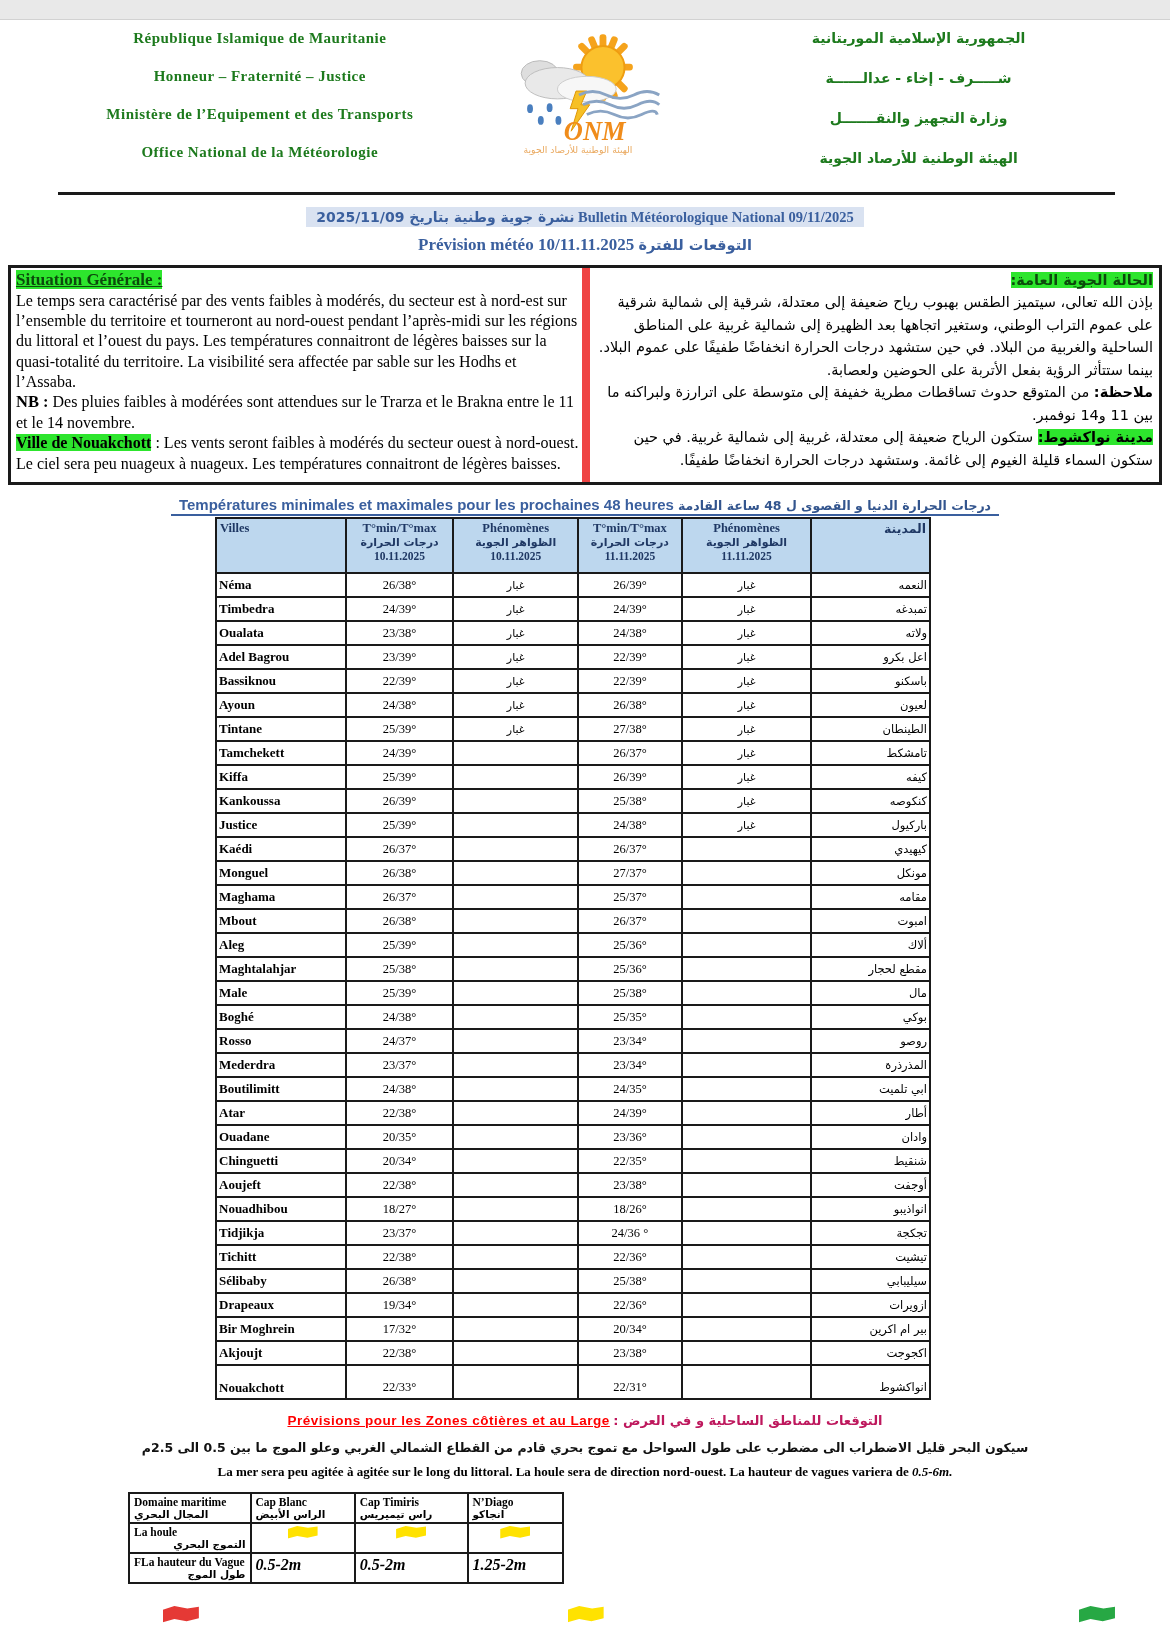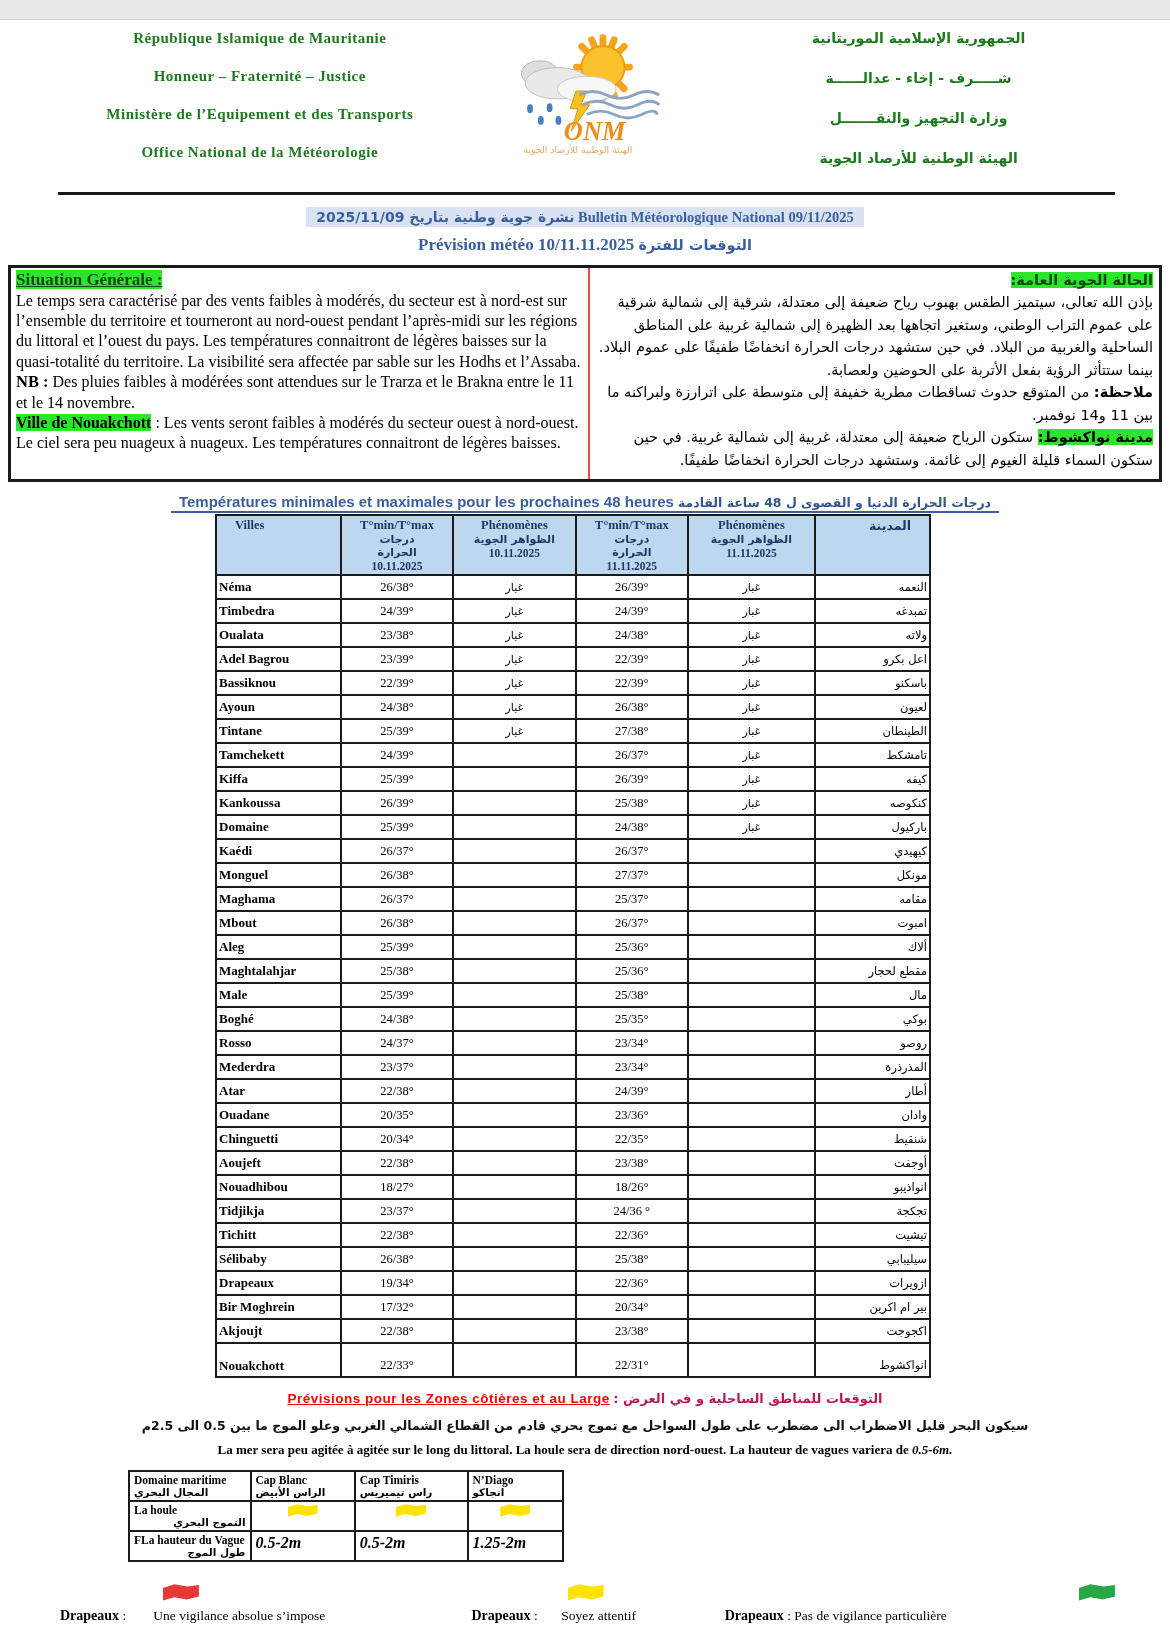--- a/index.html
+++ b/index.html
@@ -19,35 +19,35 @@
 
   
   .title1 { text-align:center; margin-top:13px; }
   .title1 .hl { background:#d9e2f1; color:#3a5f9e; font-weight:bold; font-size:14.5px; padding:2px 10px; }
   .title1 .hl .ar { font-size:14px; }
   .title2 { text-align:center; margin-top:9px; color:#3a5f9e; font-weight:bold; font-size:17px; }
   .title2 .ar { font-size:14.5px; }
 
   
   .sit-box { margin:10px 8px 0 8px; border:3px solid #1a1a1a; display:flex; }
-  .sit-fr { width:50.4%; border-right:2px solid #ef4444; padding:1px 3px 8px 5px; font-size:16px; line-height:1.27; }
+  .sit-fr { width:50.4%; border-right:8px solid #ef4444; padding:1px 3px 8px 5px; font-size:16px; line-height:1.27; }
   .sit-ar { width:49.6%; padding:1px 6px 8px 3px; font-size:14.5px; line-height:1.55; direction:rtl; text-align:right; }
   .hlg { background:#2de52d; font-weight:bold; }
   .sit-fr .hlg.head { color:#0c4a0c; font-size:17px; text-decoration:underline; }
   .sit-ar .hlg.head { color:#0c4a0c; }
   .nb b { font-size:16.5px; }
 
   
   .tbl-title { text-align:center; margin-top:11px; font-weight:bold; }
   .tbl-title .u { border-bottom:2px solid #3a5f9e; padding:0 8px 1px 8px; }
   .tbl-title .fr { color:#3a5f9e; font-size:15px; font-family:"Liberation Sans",sans-serif; }
   .tbl-title .artt { color:#33558e; font-size:12.5px; font-weight:bold; }
   table.temps { margin:3px 0 0 215px; width:716px; border-collapse:collapse; }
   table.temps th, table.temps td { border:2px solid #1a1a1a; }
-  table.temps thead th { background:#bdd7ee; color:#1f3864; font-size:12.5px; vertical-align:top; padding:2px 18px; height:55px; font-weight:bold; }
+  table.temps thead th { background:#bdd7ee; color:#1f3864; font-size:12.5px; vertical-align:top; padding:2px 3px; height:55px; font-weight:bold; }
   table.temps thead .sub { font-size:11px; font-weight:bold; }
   table.temps thead .date { font-size:11.5px; margin-top:1px; }
   table.temps col.c-city { width:130px; } table.temps col.c-t1 { width:108px; }
   table.temps col.c-p1 { width:125px; } table.temps col.c-t2 { width:104px; }
   table.temps col.c-p2 { width:130px; } table.temps col.c-ar { width:119px; }
   table.temps tbody td { height:24px; padding:0 2px; }
   table.temps tbody tr:last-child td { height:34px; vertical-align:top; padding-top:14px; }
   td.city { font-weight:bold; font-size:13px; padding-left:4px; }
   td.val { text-align:center; font-size:12.5px; }
   td.phen { text-align:center; font-size:11px; }
@@ -304,21 +304,21 @@
     <tr>
       <td class="city">Kankoussa</td>
       <td class="val">26/39°</td>
       <td class="phen ar"></td>
       <td class="val">25/38°</td>
       <td class="phen ar">غبار</td>
       <td class="city-ar ar">كنكوصه</td>
     </tr>
 
     <tr>
-      <td class="city">Domaine</td>
+      <td class="city">Justice</td>
       <td class="val">25/39°</td>
       <td class="phen ar"></td>
       <td class="val">24/38°</td>
       <td class="phen ar">غبار</td>
       <td class="city-ar ar">باركيول</td>
     </tr>
 
     <tr>
       <td class="city">Kaédi</td>
       <td class="val">26/37°</td>
@@ -402,20 +402,28 @@
 
     <tr>
       <td class="city">Mederdra</td>
       <td class="val">23/37°</td>
       <td class="phen ar"></td>
       <td class="val">23/34°</td>
       <td class="phen ar"></td>
       <td class="city-ar ar">المذرذرة</td>
     </tr>
 
+    <tr>
+      <td class="city">Boutilimitt</td>
+      <td class="val">24/38°</td>
+      <td class="phen ar"></td>
+      <td class="val">24/35°</td>
+      <td class="phen ar"></td>
+      <td class="city-ar ar">ابي تلميت</td>
+    </tr>
 
     <tr>
       <td class="city">Atar</td>
       <td class="val">22/38°</td>
       <td class="phen ar"></td>
       <td class="val">24/39°</td>
       <td class="phen ar"></td>
       <td class="city-ar ar">أطار</td>
     </tr>
 

